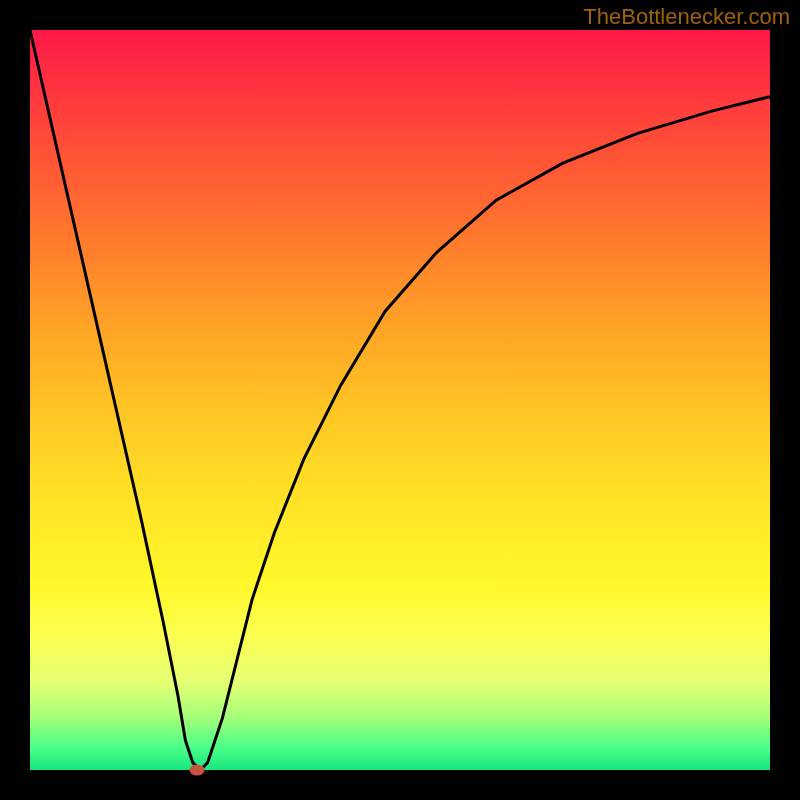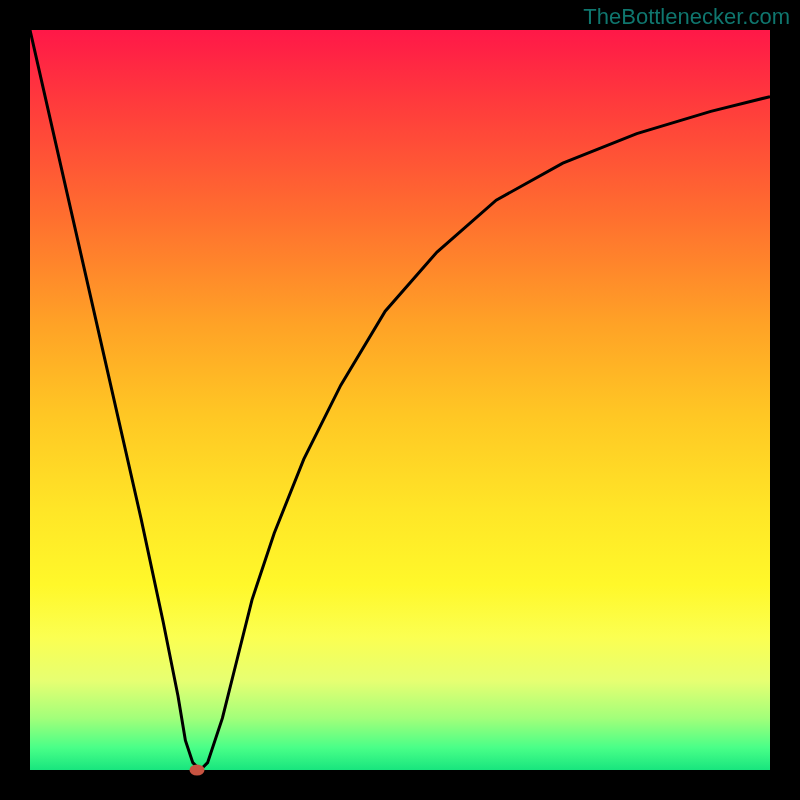--- a/index.html
+++ b/index.html
@@ -13,21 +13,21 @@
   .frame {
     position: relative;
     width: 800px;
     height: 800px;
     background: #000;
   }
   .watermark {
     position: absolute;
     top: 4px;
     right: 10px;
-    color: #0f766e;
+    color: #a16207;
     font-size: 22px;
     font-weight: 500;
     z-index: 10;
     user-select: none;
   }
   .plot-area {
     position: absolute;
     left: 30px;
     top: 30px;
     width: 740px;

